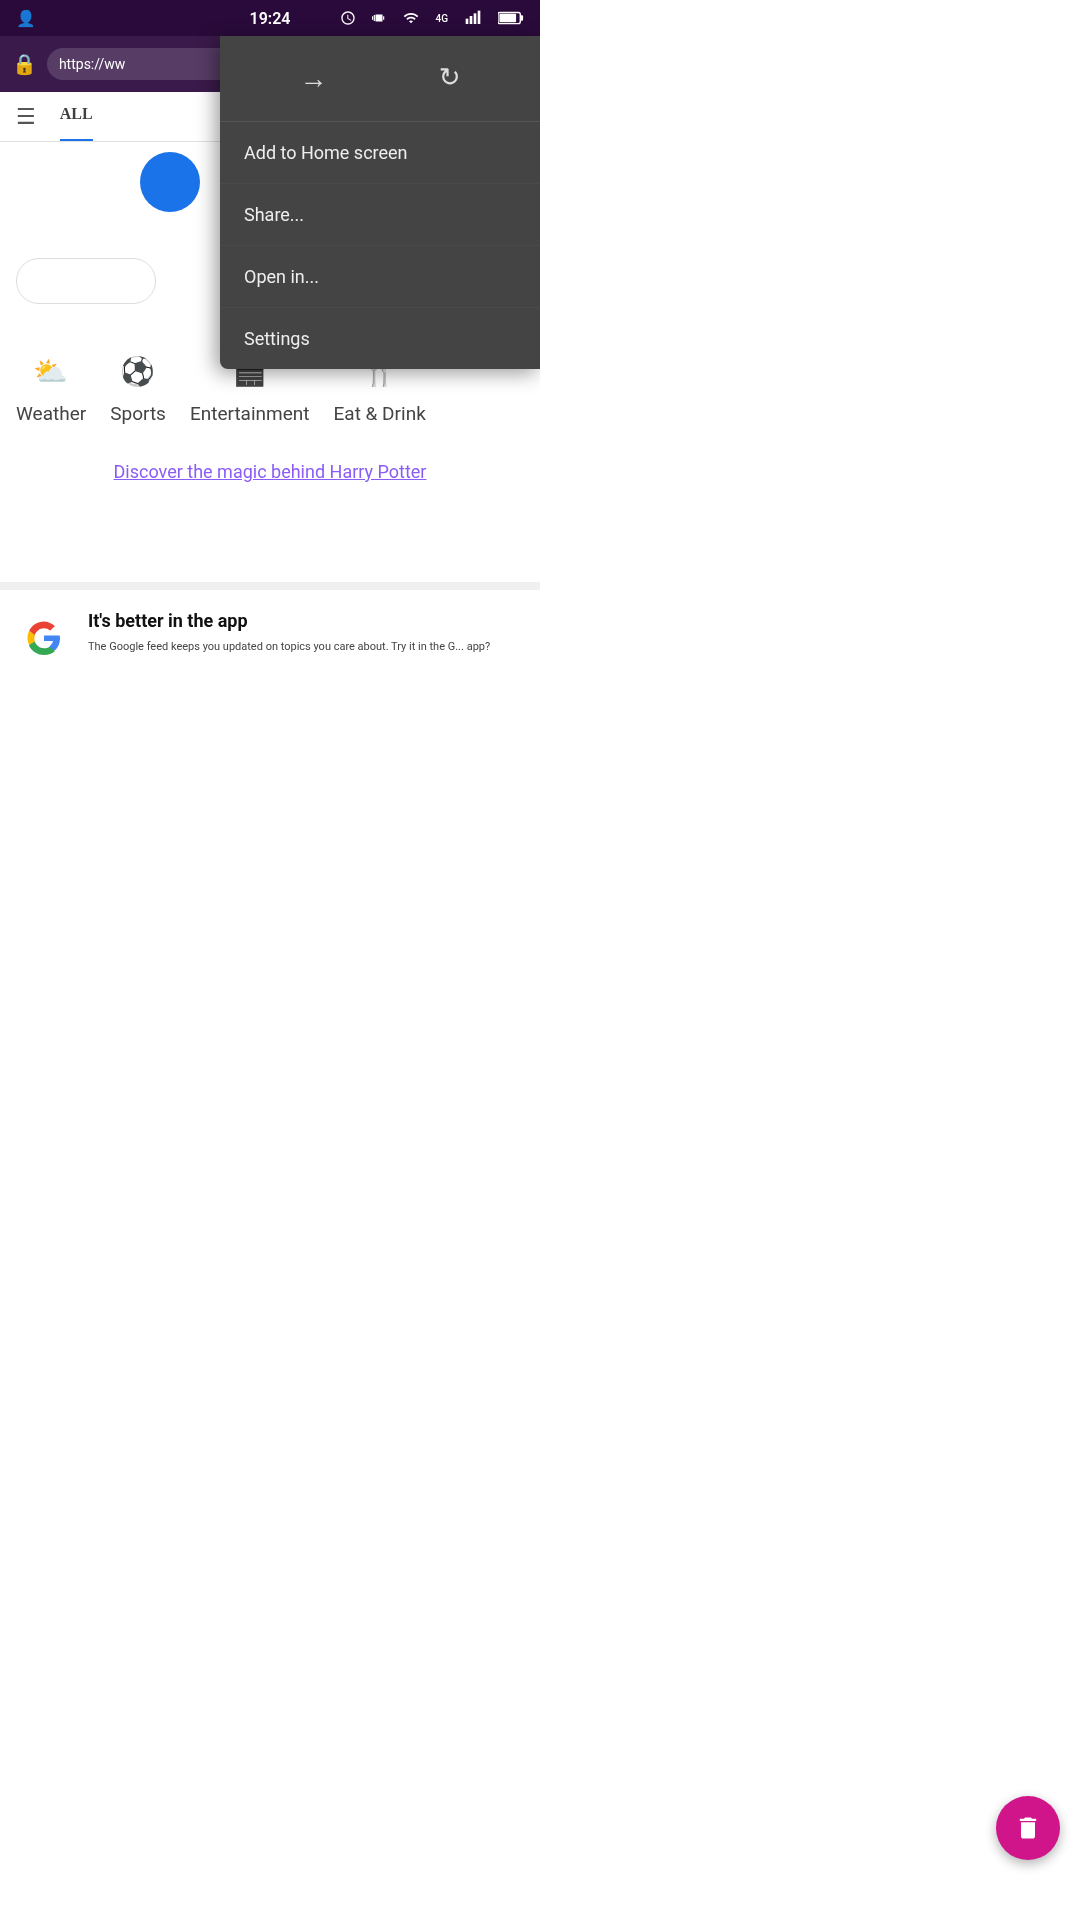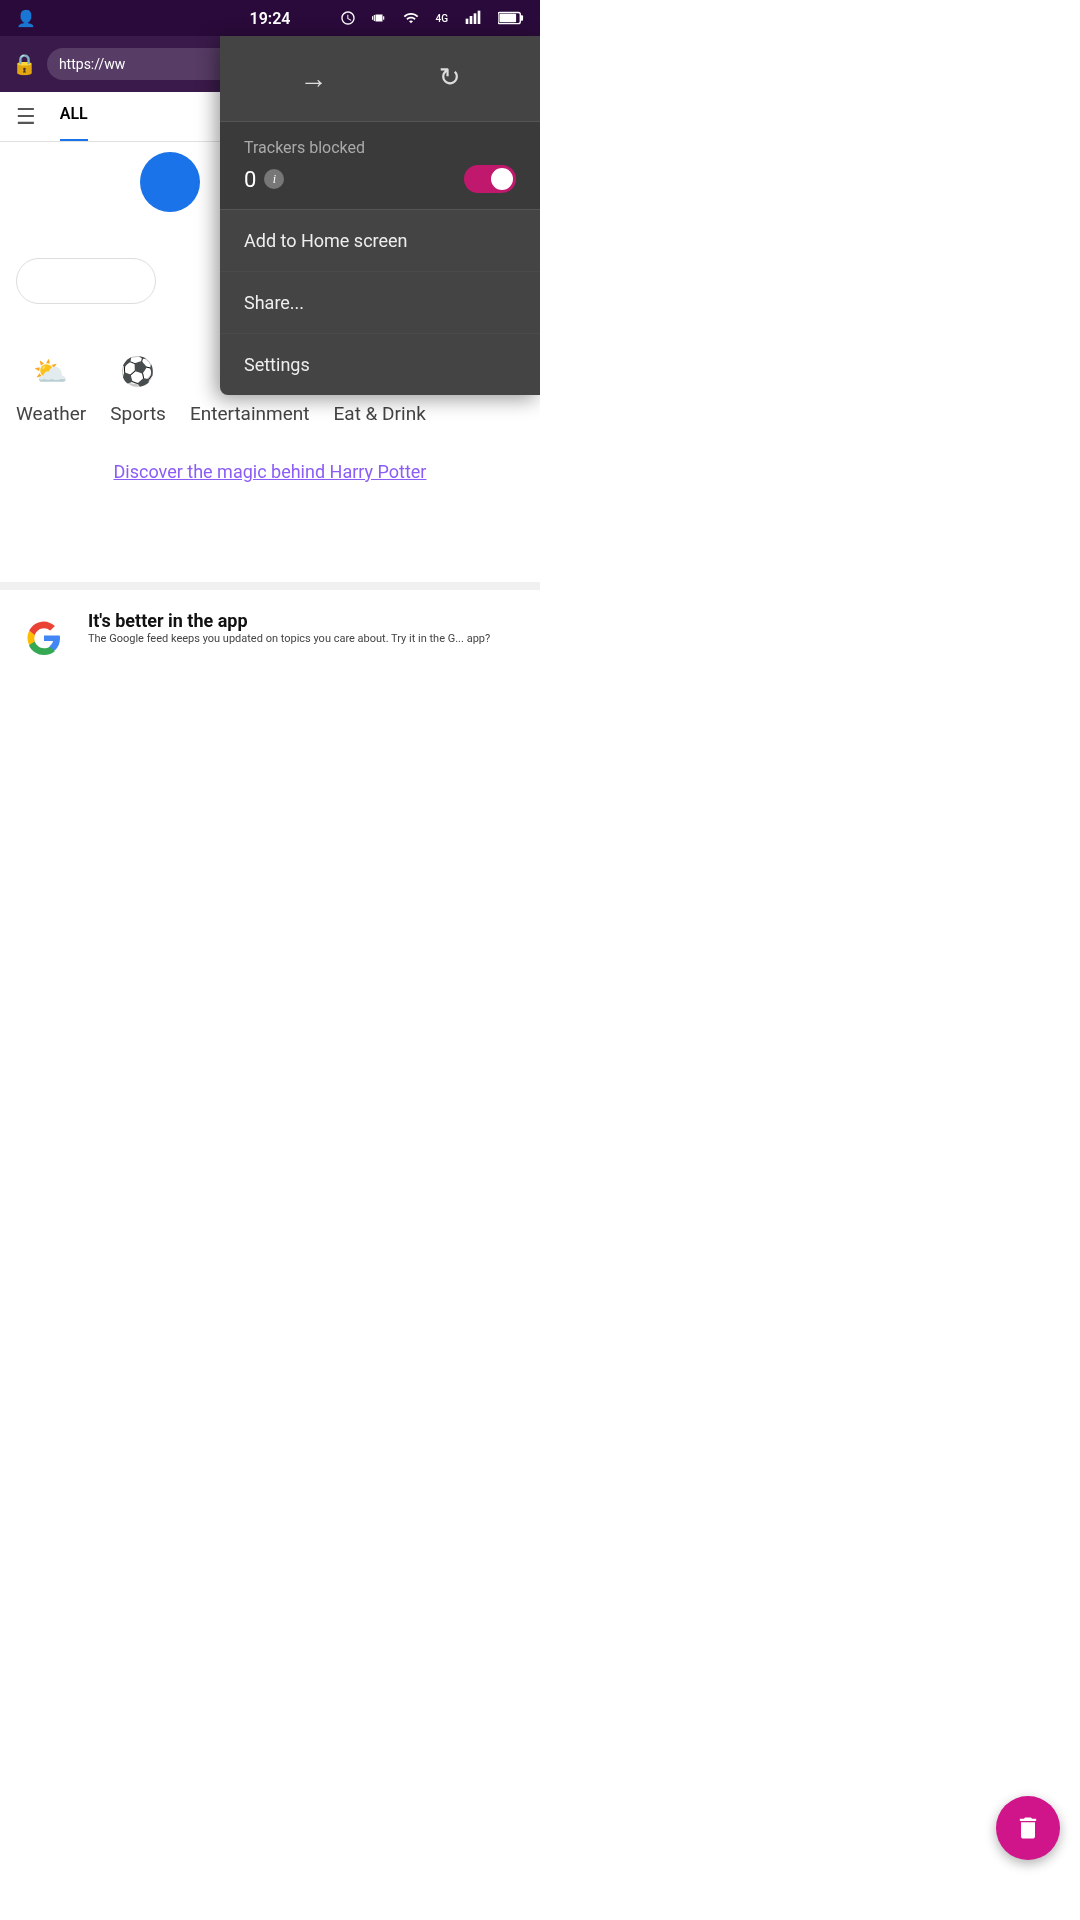--- a/index.html
+++ b/index.html
@@ -92,28 +92,29 @@
       padding: 0 16px;
       height: 50px;
       gap: 16px;
     }
     .hamburger-icon {
       font-size: 22px;
       color: #555;
       margin-right: 8px;
     }
     .tab-all {
-      color: #000000;
+      color: #404040;
       font-size: 16px;
       font-weight: 600;
       border-bottom: 2px solid #1a73e8;
       padding-bottom: 4px;
       height: 100%;
       display: flex;
       align-items: center;
+      font-family: Liberation Serif, serif;
     }
 
     
     .search-box-area {
       padding: 16px;
       margin-top: 20px;
     }
     .search-box {
       border: 1px solid #ddd;
       border-radius: 24px;
@@ -170,20 +171,21 @@
     .app-promo {
       display: flex;
       gap: 16px;
       padding: 20px 16px;
       align-items: flex-start;
     }
     .promo-text h3 {
       font-size: 18px;
       font-weight: 700;
       color: #111;
+      margin-bottom: 8px;
     }
     .promo-text p {
       font-size: 11px;
       color: #444;
       line-height: 1.5;
     }
 
     
     .fab-button {
       position: fixed;
@@ -407,37 +409,26 @@
 
 </div>
 
 <div class="menu-overlay">
 
   <div class="menu-top-row">
     <span class="menu-icon-btn">→</span>
     <span class="menu-icon-btn" style="font-size:26px;">↻</span>
   </div>
 
-  <div class="trackers-section">
-    <div class="trackers-label">Trackers blocked</div>
-    <div class="trackers-row">
-      <div class="trackers-count">
-        <span>0</span>
-        <div class="info-icon">i</div>
-      </div>
-      <div class="toggle-wrapper">
-        <div class="toggle-knob"></div>
-      </div>
-    </div>
-  </div>
 
   <div class="menu-item">Add to Home screen</div>
 
   <div class="menu-item">Share...</div>
 
+  <div class="menu-item">Open in...</div>
 
   <div class="menu-item">Settings</div>
 
 </div>
 
 <div class="fab-button">
   <svg viewBox="0 0 24 24" fill="white">
     <path d="M6 19c0 1.1.9 2 2 2h8c1.1 0 2-.9 2-2V7H6v12zM19 4h-3.5l-1-1h-5l-1 1H5v2h14V4z"></path>
   </svg>
 </div>

